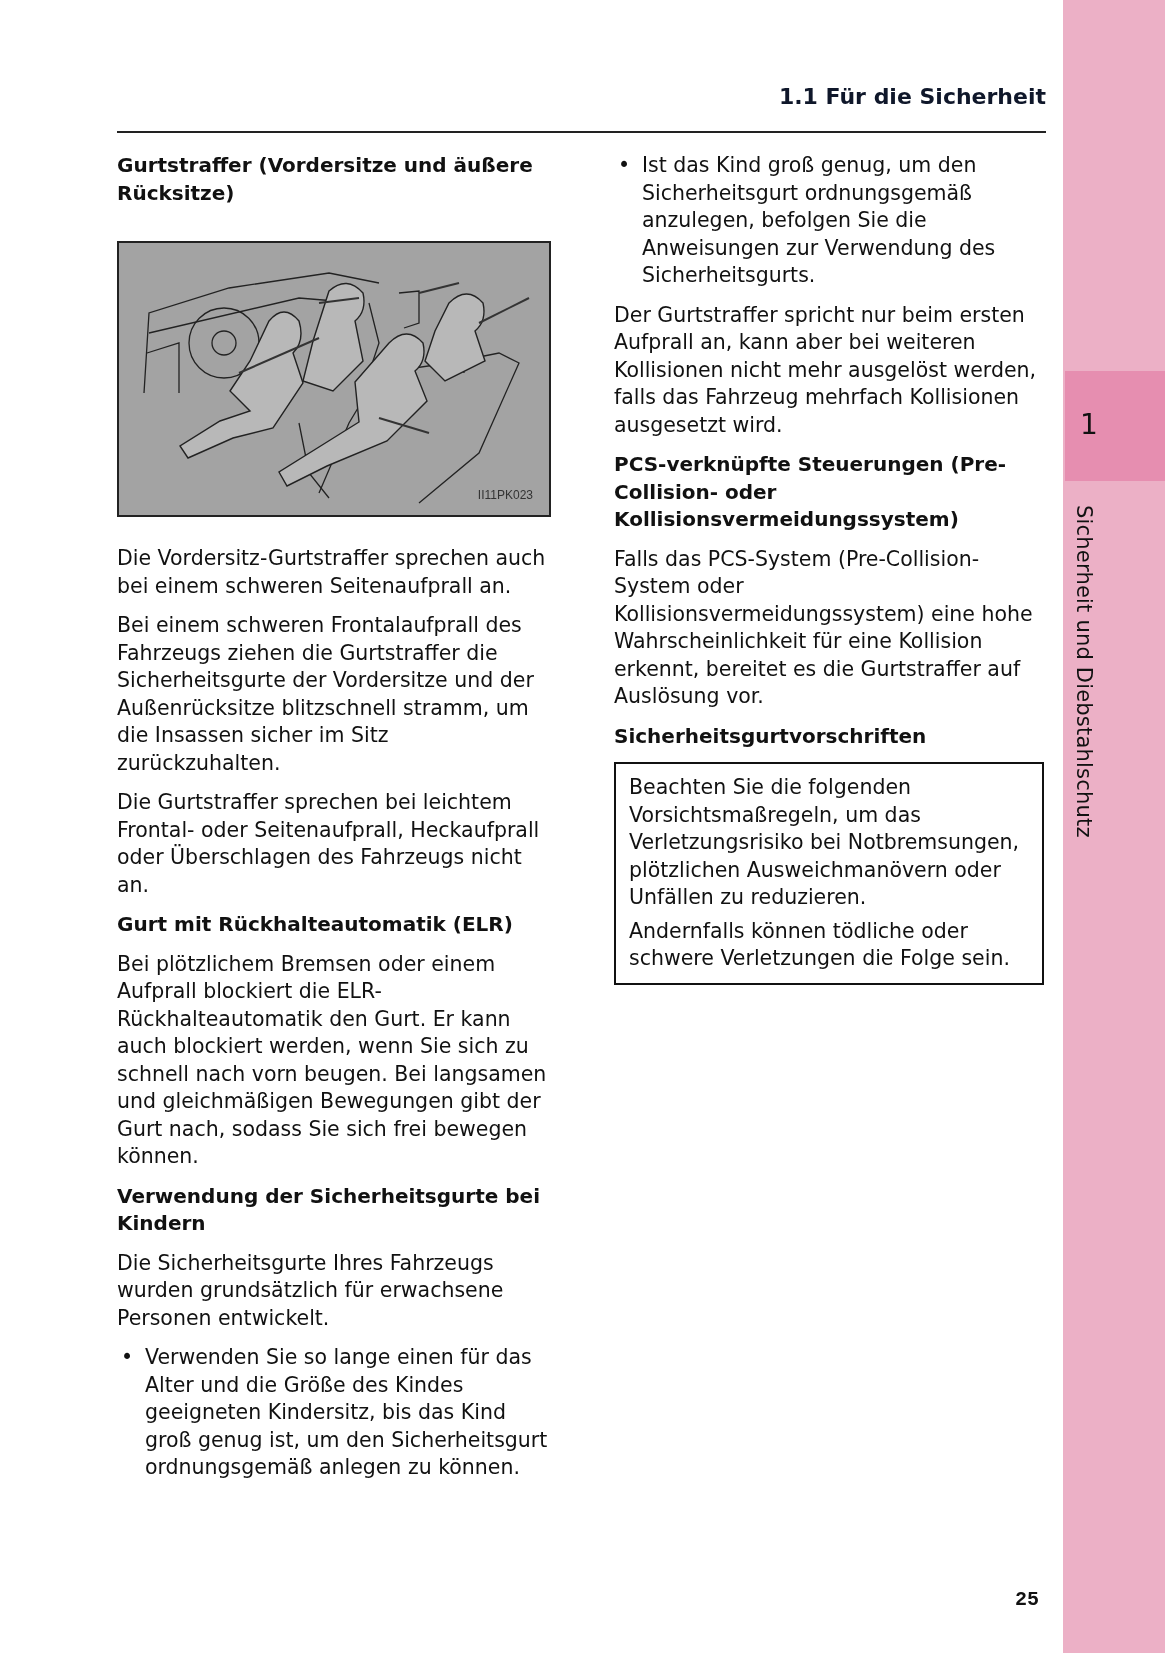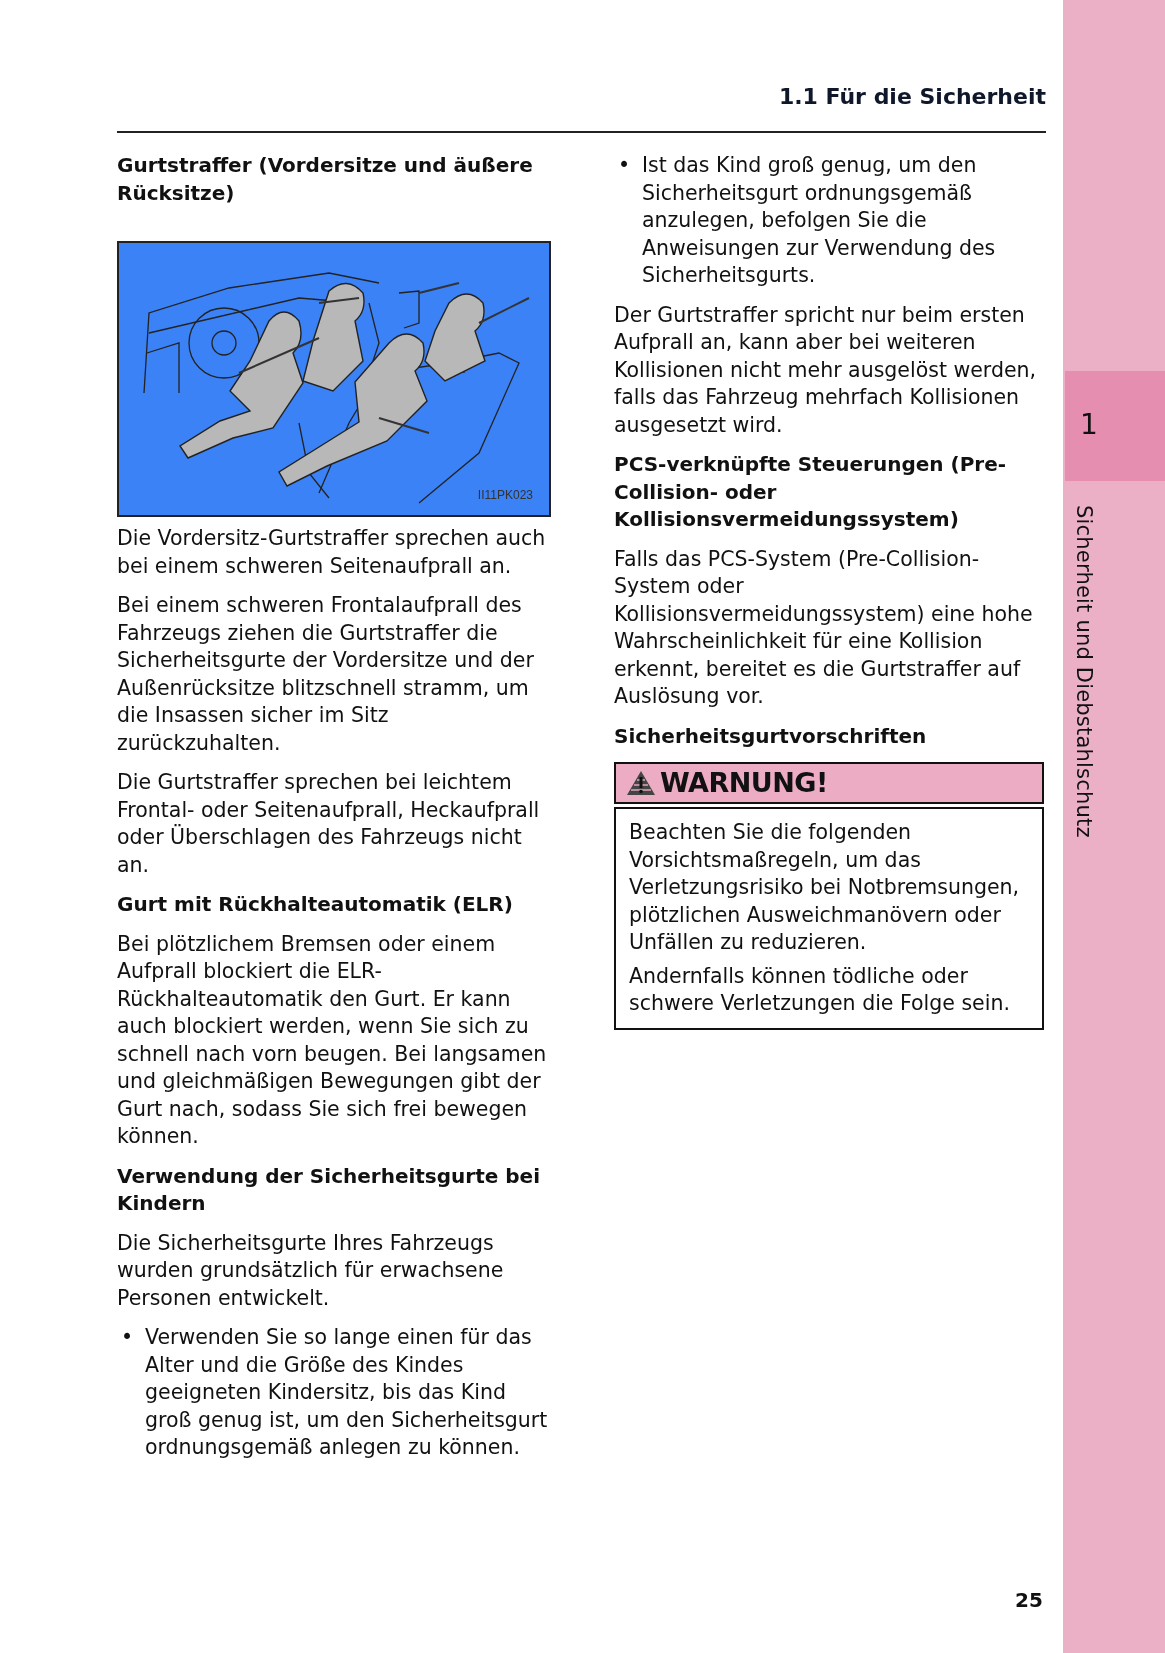--- a/index.html
+++ b/index.html
@@ -32,41 +32,41 @@
       position: absolute; left: 117px; top: 131px; width: 929px; height: 2px; background: #222;
     }
     .col { position: absolute; font-size: 20.5px; line-height: 27.5px; }
     .col-left { left: 117px; top: 152px; width: 440px; }
     .col-right { left: 614px; top: 152px; width: 432px; }
     h3 { font-size: 20px; line-height: 27.5px; font-weight: bold; margin: 0 0 12px 0; }
     p { margin: 0 0 12px 0; }
     .bullet { display: flex; margin: 0 0 12px 0; }
     .bullet .dot { width: 24px; flex: 0 0 24px; padding-left: 4px; }
     .figure {
-      width: 430px; height: 272px; border: 2px solid #222; margin: 34px 0 8px 0;
-      position: relative; background: #3b82f6;
+      width: 430px; height: 272px; border: 2px solid #222; margin: 34px 0 28px 0;
+      position: relative; background: #a3a3a3;
     }
     .figure svg { position: absolute; left: 0; top: 0; }
     .figure-code {
       position: absolute; right: 16px; bottom: 6px; font-size: 12px; color: #333;
       font-family: "Liberation Sans", sans-serif;
     }
     .warning { margin-top: 8px; width: 430px; }
     .warning-head {
       border: 2px solid #111; background: #ecacc4; height: 38px;
       display: flex; align-items: center; padding-left: 10px;
     }
     .warning-head .title { font-size: 27px; font-weight: bold; letter-spacing: -0.5px; margin-left: 4px; }
     .warning-body {
       border: 2px solid #111; border-top-width: 2px; margin-top: 3px;
       padding: 10px 6px 4px 6px;
     }
     .warning-body p { margin: 0 0 6px 7px; }
     .page-number {
-      position: absolute; left: 1015px; top: 1588px; font-size: 20px; font-weight: bold;
+      position: absolute; left: 1015px; top: 1588px; font-size: 20px; font-weight: bold; font-family: Liberation Mono, monospace;
     }
   </style>
 </head>
 <body>
 
 <div class="side-tab"></div>
 <div class="chapter-box"></div>
 <div class="chapter-num">1</div>
 <div class="side-label">Sicherheit und Diebstahlschutz</div>
 
@@ -129,33 +129,20 @@
   </div>
 
   <p>Der Gurtstraffer spricht nur beim ersten Aufprall an, kann aber bei weiteren Kollisionen nicht mehr ausgelöst werden, falls das Fahrzeug mehrfach Kollisionen ausgesetzt wird.</p>
 
   <h3>PCS-verknüpfte Steuerungen (Pre-Collision- oder Kollisionsvermeidungssystem)</h3>
   <p>Falls das PCS-System (Pre-Collision-System oder Kollisionsvermeidungssystem) eine hohe Wahrscheinlichkeit für eine Kollision erkennt, bereitet es die Gurtstraffer auf Auslösung vor.</p>
 
   <h3>Sicherheitsgurtvorschriften</h3>
 
   <div class="warning">
-    <div class="warning-head">
-      <svg width="30" height="26" viewBox="0 0 30 26">
-        <polygon points="15,1 29,25 1,25" fill="#444"></polygon>
-        <g stroke="#ecacc4" stroke-width="1.4">
-          <line x1="5" y1="20" x2="25" y2="20"></line>
-          <line x1="8" y1="15" x2="22" y2="15"></line>
-          <line x1="11" y1="10" x2="19" y2="10"></line>
-        </g>
-        <rect x="13.5" y="7" width="3" height="11" fill="#111"></rect>
-        <circle cx="15" cy="21.5" r="1.8" fill="#111"></circle>
-      </svg>
-      <span class="title">WARNUNG!</span>
-    </div>
     <div class="warning-body">
       <p>Beachten Sie die folgenden Vorsichtsmaßregeln, um das Verletzungsrisiko bei Notbremsungen, plötzlichen Ausweichmanövern oder Unfällen zu reduzieren.</p>
       <p>Andernfalls können tödliche oder schwere Verletzungen die Folge sein.</p>
     </div>
   </div>
 </div>
 
 <div class="page-number">25</div>
 
 </body></html>

